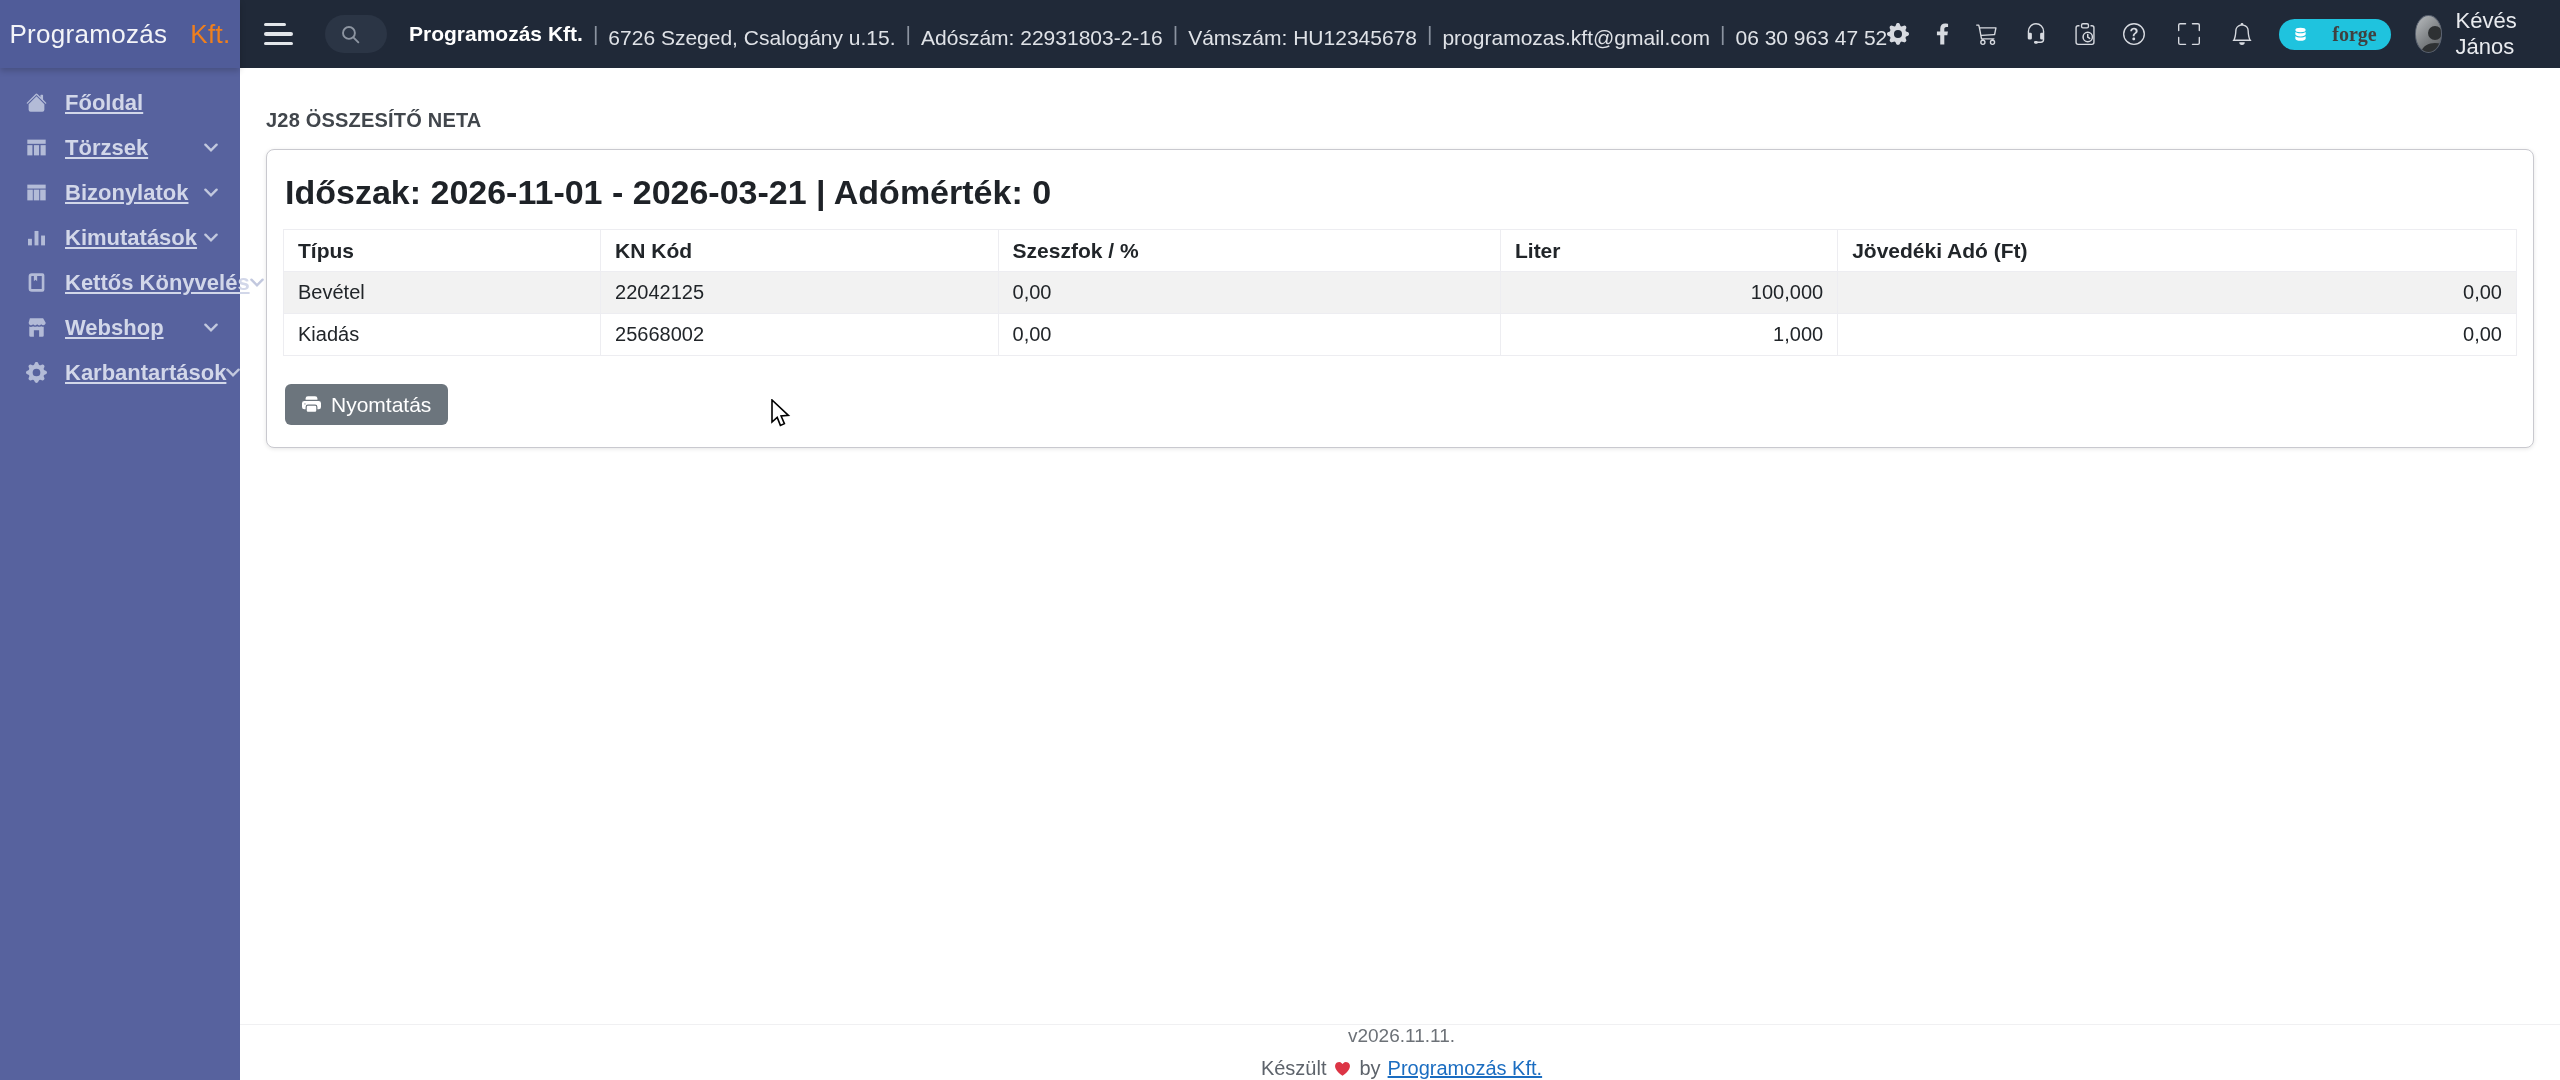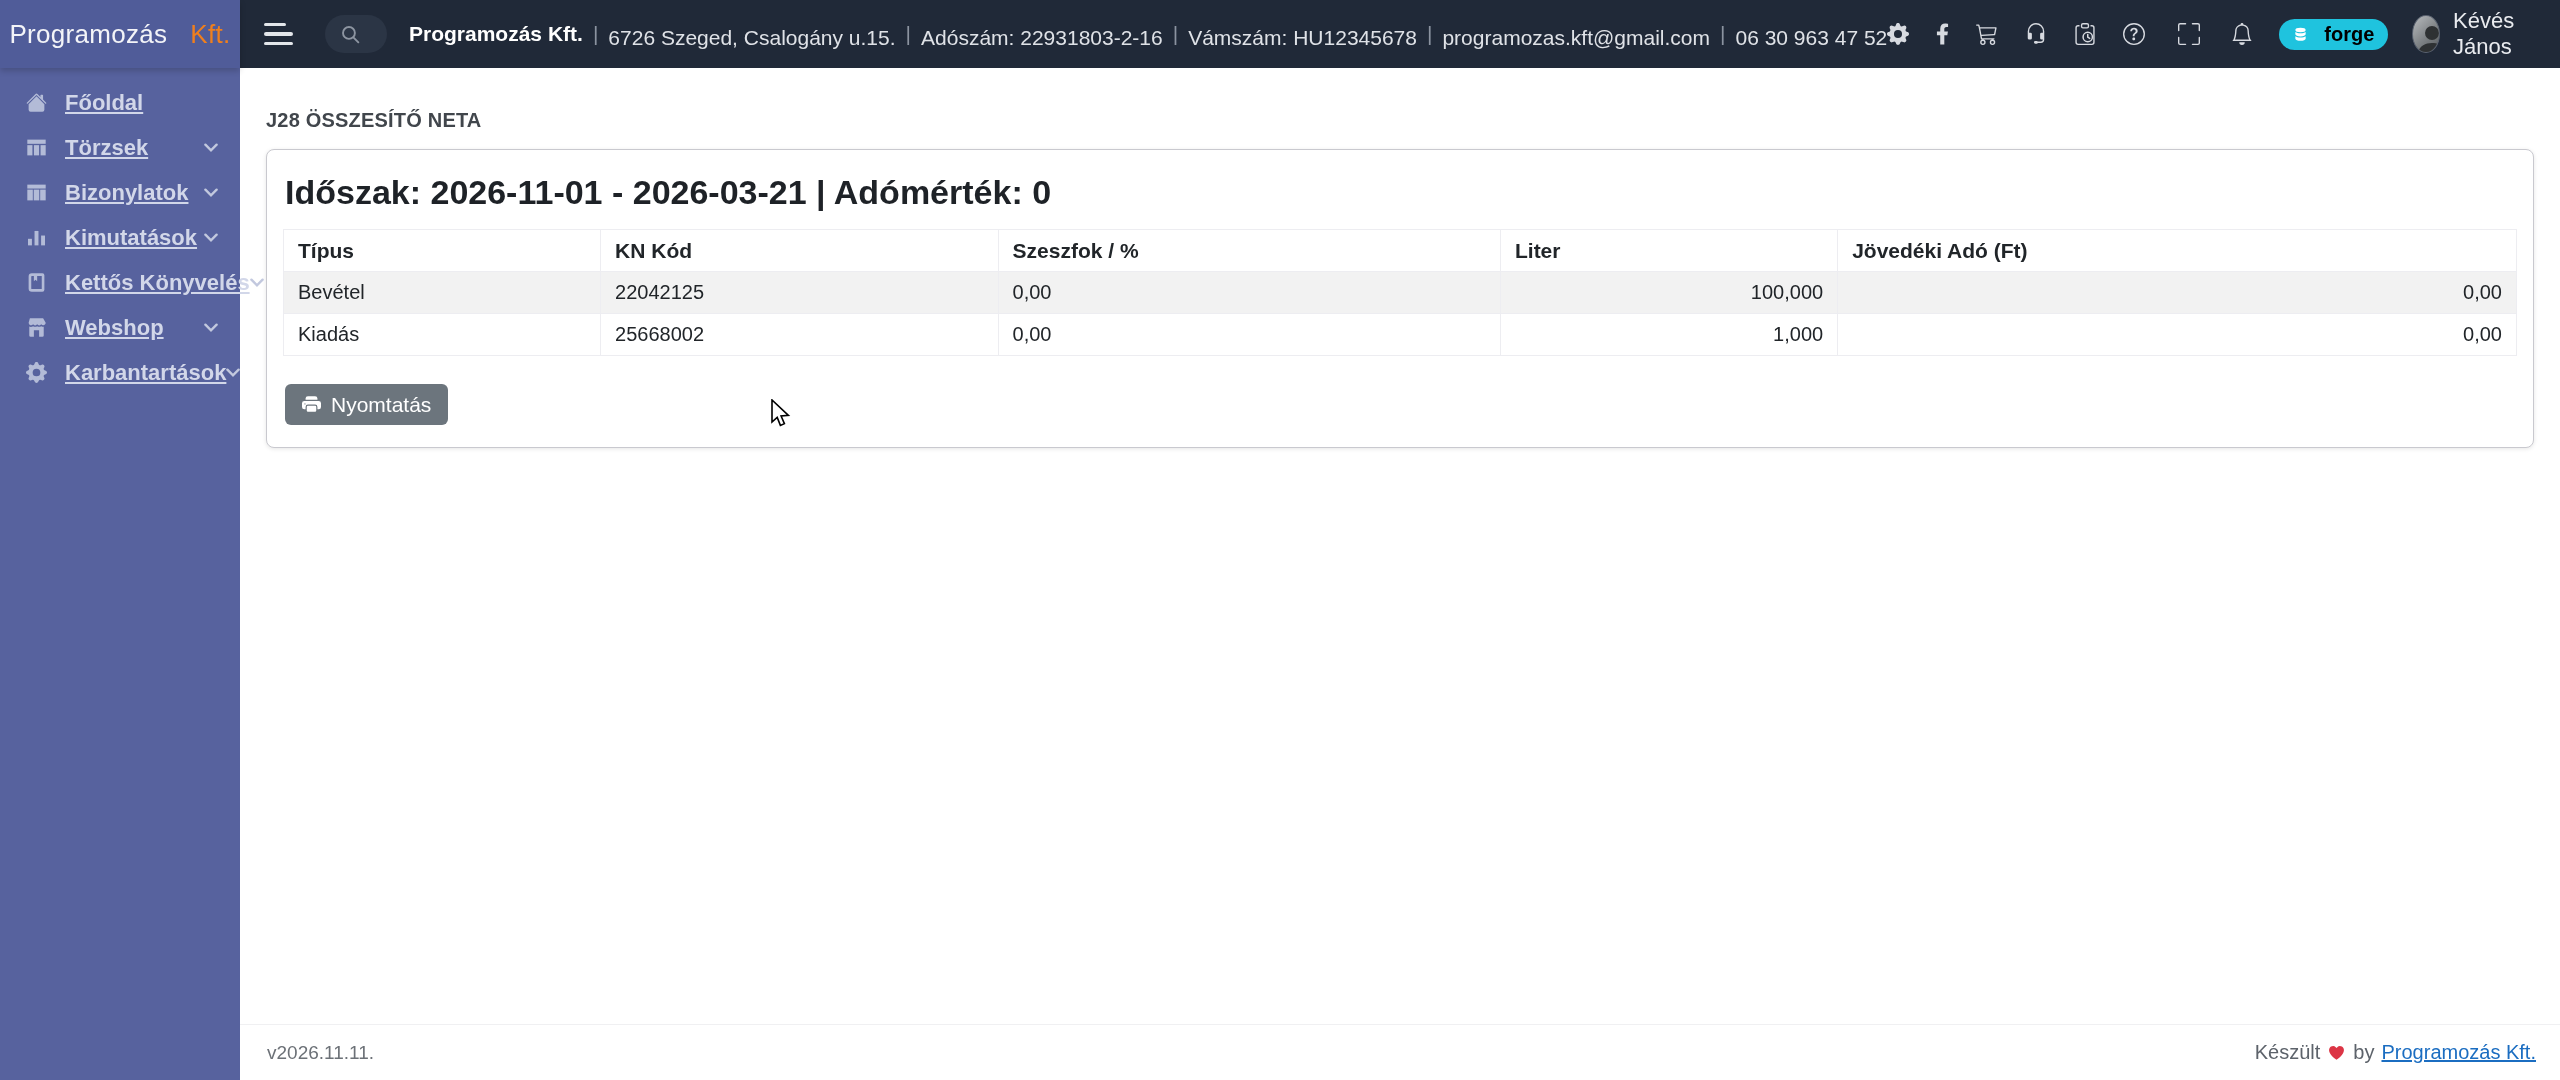--- a/index.html
+++ b/index.html
@@ -41,21 +41,21 @@
   .company .cseg { font-weight:400;margin-top:8px; }
   .company .cbold { font-weight:700; color:#fff; }
   .company .csep { color:#8b93a0; margin:0 10px; }
   .tb-right { margin-left:auto; display:flex; align-items:center; }
   .tb-icon { color:#d7dae0; margin-left:27px; display:flex; cursor:pointer; }
   .tb-icon svg { width:22px; height:22px; }
   .tb-icon.first { margin-left:0; }
   .forge { margin-left:26px; height:31px; background:#1fc3de; border-radius:16px;
     display:flex; align-items:center; padding:0 14px; cursor:pointer; }
   .forge svg { width:15px; height:15px; color:#fff; }
-  .forge .forge-label { color:#000000; font-size:20px; font-weight:700; margin-left:16px; }
+  .forge .forge-label { color:#404040; font-size:20px; font-weight:700; margin-left:24px;font-family:Liberation Serif, serif; }
   .avatar { margin-left:24px; width:38px; height:38px; border-radius:50%;
     background:linear-gradient(135deg,#b9bcbf 0%,#7e8285 55%,#55585b 100%);
     overflow:hidden; position:relative; border:1px solid #5a6270; cursor:pointer; }
   .avatar svg { position:absolute; left:0; top:4px; width:38px; height:38px; color:#2e3133; }
   .user-name { margin-left:13px; font-size:22px; color:#e9ebef; cursor:pointer;
     display:flex; align-items:center;gap:44px; }
   .user-name svg { width:13px; height:8px; margin-left:9px; color:#aab0ba; }
 
   
   .main { position:absolute; left:240px; top:68px; right:0; bottom:56px;
@@ -74,21 +74,21 @@
   table.report tbody tr:nth-child(odd) { background:#f2f2f2; }
   .num { text-align:right !important; }
   .print-btn { margin:28px 0 4px 2px; background:#6c757d; color:#fff; border:none;
     border-radius:6px; height:41px; padding:0 17px; font-size:21px;
     font-family:inherit; display:inline-flex; align-items:center; cursor:pointer; }
   .print-btn svg { width:19px; height:19px; margin-right:10px; }
 
   
   .footer { position:absolute; left:240px; right:0; bottom:0; height:56px;
     background:#fff; border-top:1px solid #f0f0f2; display:flex; align-items:center;
-    justify-content:space-between; padding:0 24px 0 27px; }
+    justify-content:space-between; padding:0 24px 0 27px;flex-direction:column; }
   .footer .version { font-size:19px; color:#6c7177; }
   .footer .made { font-size:20px; color:#5d636b; display:flex; align-items:center; }
   .footer .made svg { width:19px; height:17px; margin:2px 7px 0 7px; color:#dc3545; }
   .footer .made .byword { margin-right:7px; }
   .footer .made a { color:#1b6dc1; text-decoration:underline; cursor:pointer; }
 
   
   .cursor { position:absolute; left:770px; top:399px; z-index:50; pointer-events:none; }
 </style>
 </head>

